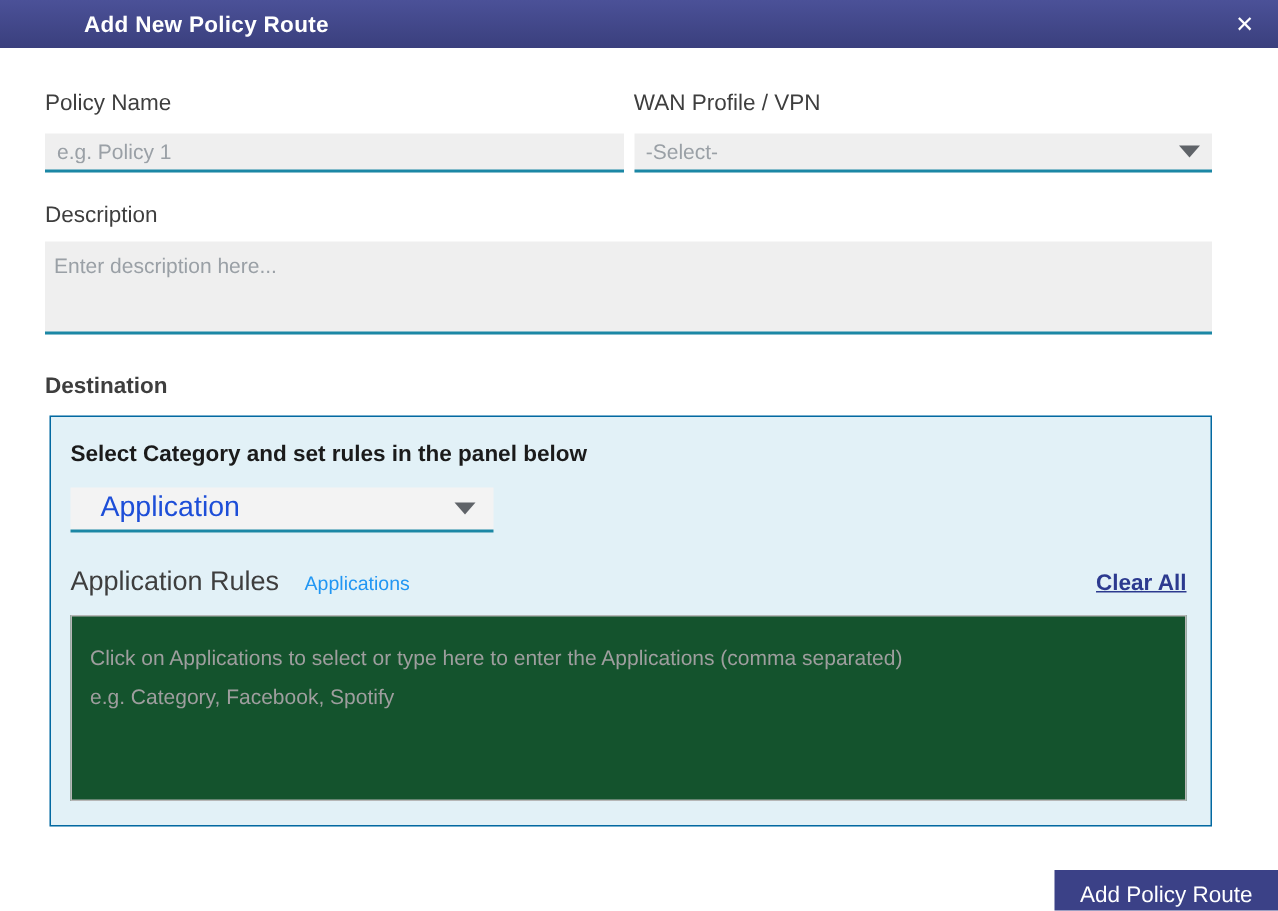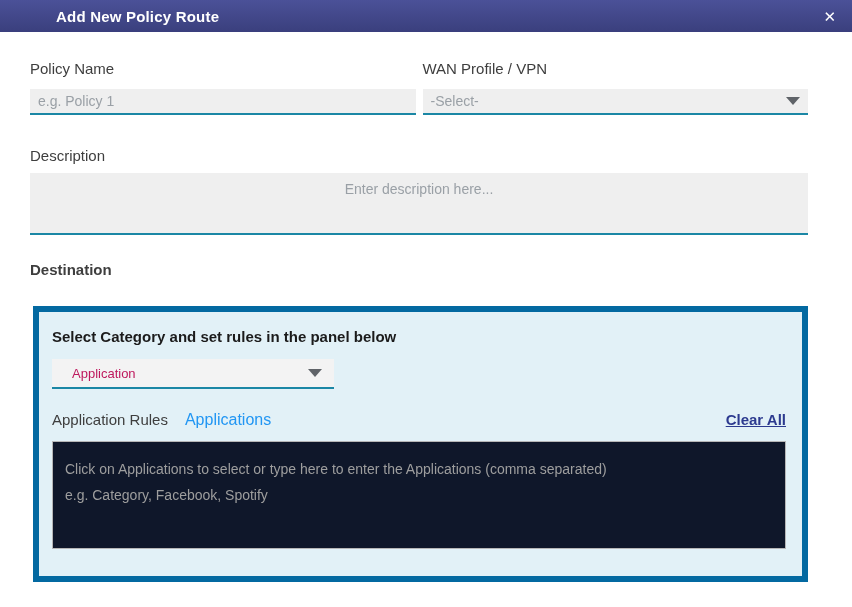--- a/index.html
+++ b/index.html
@@ -84,93 +84,92 @@
     color:#9aa0a6;
     font-size:14px;
   }
   .chevron{
     margin-left:auto;
     width:0;height:0;
     border-left:7px solid transparent;
     border-right:7px solid transparent;
     border-top:8px solid #5f6368;
   }
-  .section-gap-desc{margin-top:32px;}
+  .section-gap-desc{margin-top:20px;}
   .desc-area{
     margin-top:9px;
     height:62px;
     resize:none;
     padding:8px 6px;
     display:block;
-    text-align:center;
   }
   .section-gap-dest{margin-top:26px;}
   .dest-label{
     font-size:15px;
     font-weight:bold;
     color:#3e3e3e;
   }
   .dest-panel{
-    margin-top:28px;
+    margin-top:11px;
     margin-left:3px;
     background:var(--panel-bg);
-    border:6px solid #0369a1;
-    padding:16px 16px 27px 13px;
+    border:1px solid #0369a1;
+    padding:16px 16px 16px 13px;
   }
   .panel-instruction{
     font-size:15px;
     font-weight:bold;
     color:#1b1b1b;
   }
   .category-select{
     margin-top:14px;
     width:282px;
     height:30px;
     background:#f3f3f3;
     border-bottom:2px solid var(--accent-underline);
     display:flex;
     align-items:center;
     padding:0 12px 0 20px;
     cursor:pointer;
     user-select:none;
   }
   .category-value{
-    font-size:13px;
-    color:#be185d;
+    font-size:19px;
+    color:#1d4ed8;
   }
   .rules-row{
     margin-top:22px;
     display:flex;
     align-items:baseline;
   }
   .rules-label{
-    font-size:15px;
+    font-size:18px;
     color:#3e3e3e;
   }
   .rules-link{
     margin-left:17px;
-    font-size:16px;
+    font-size:13px;
     color:var(--link-blue);
     cursor:pointer;
     text-decoration:none;
   }
   .clear-all{
     margin-left:auto;
     font-size:15px;
     font-weight:bold;
     color:var(--clear-all-navy);
     text-decoration:underline;
     cursor:pointer;
     text-align:right;
   }
   .rules-box{
     position:relative;
     margin-top:12px;
-    height:108px;
-    background:#0f172a;
+    height:124px;
+    background:#14532d;
     border:1px solid #b6b6b6;
   }
   .rules-textarea{
     width:100%;
     height:100%;
     border:none;
     background:transparent;
     resize:none;
     outline:none;
     font-family:"Liberation Sans", sans-serif;

